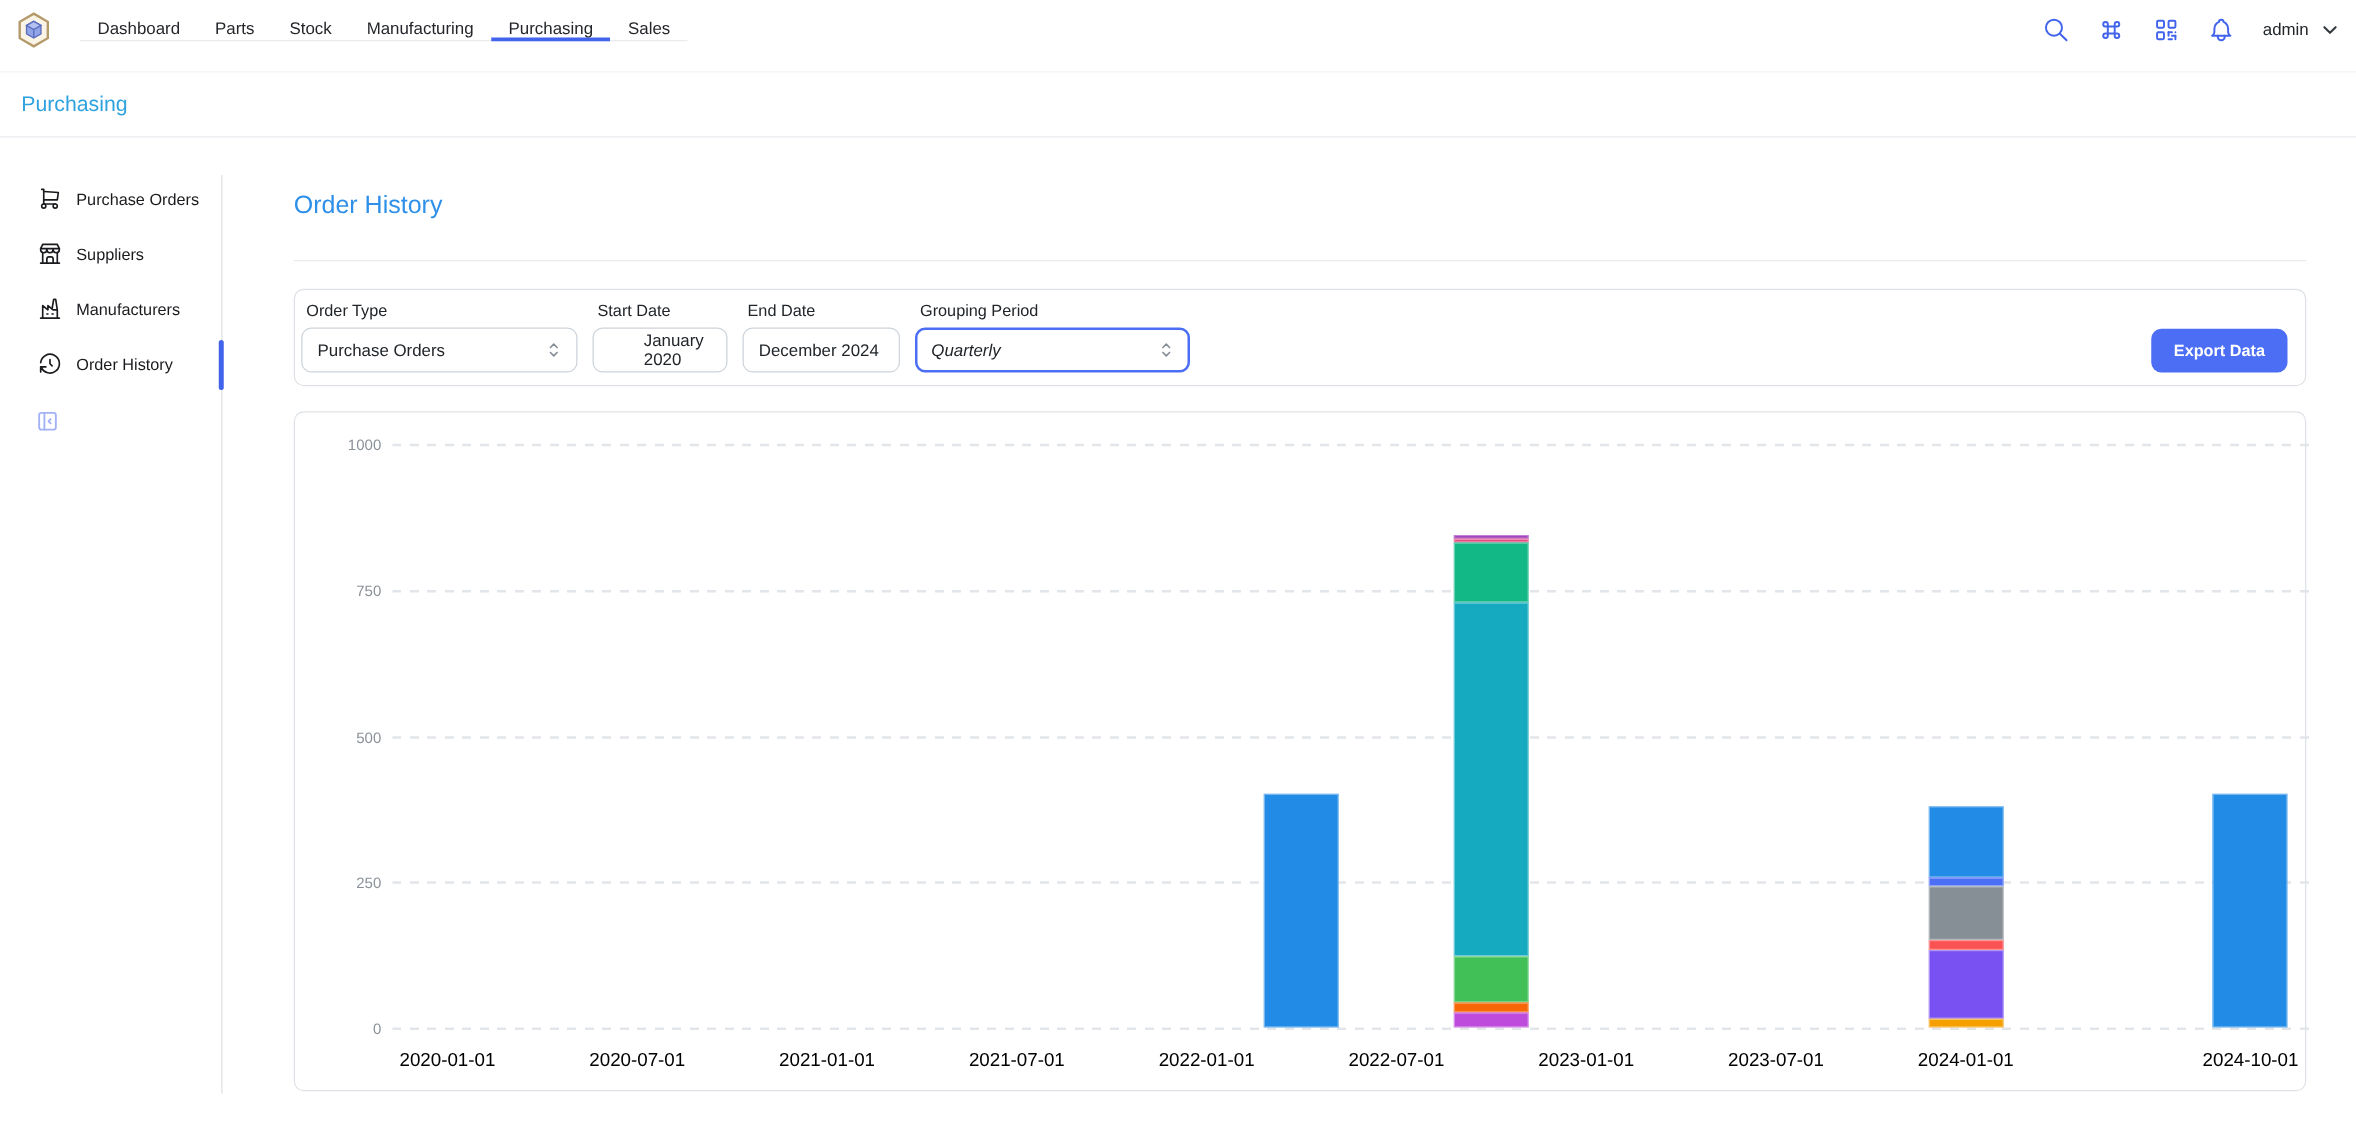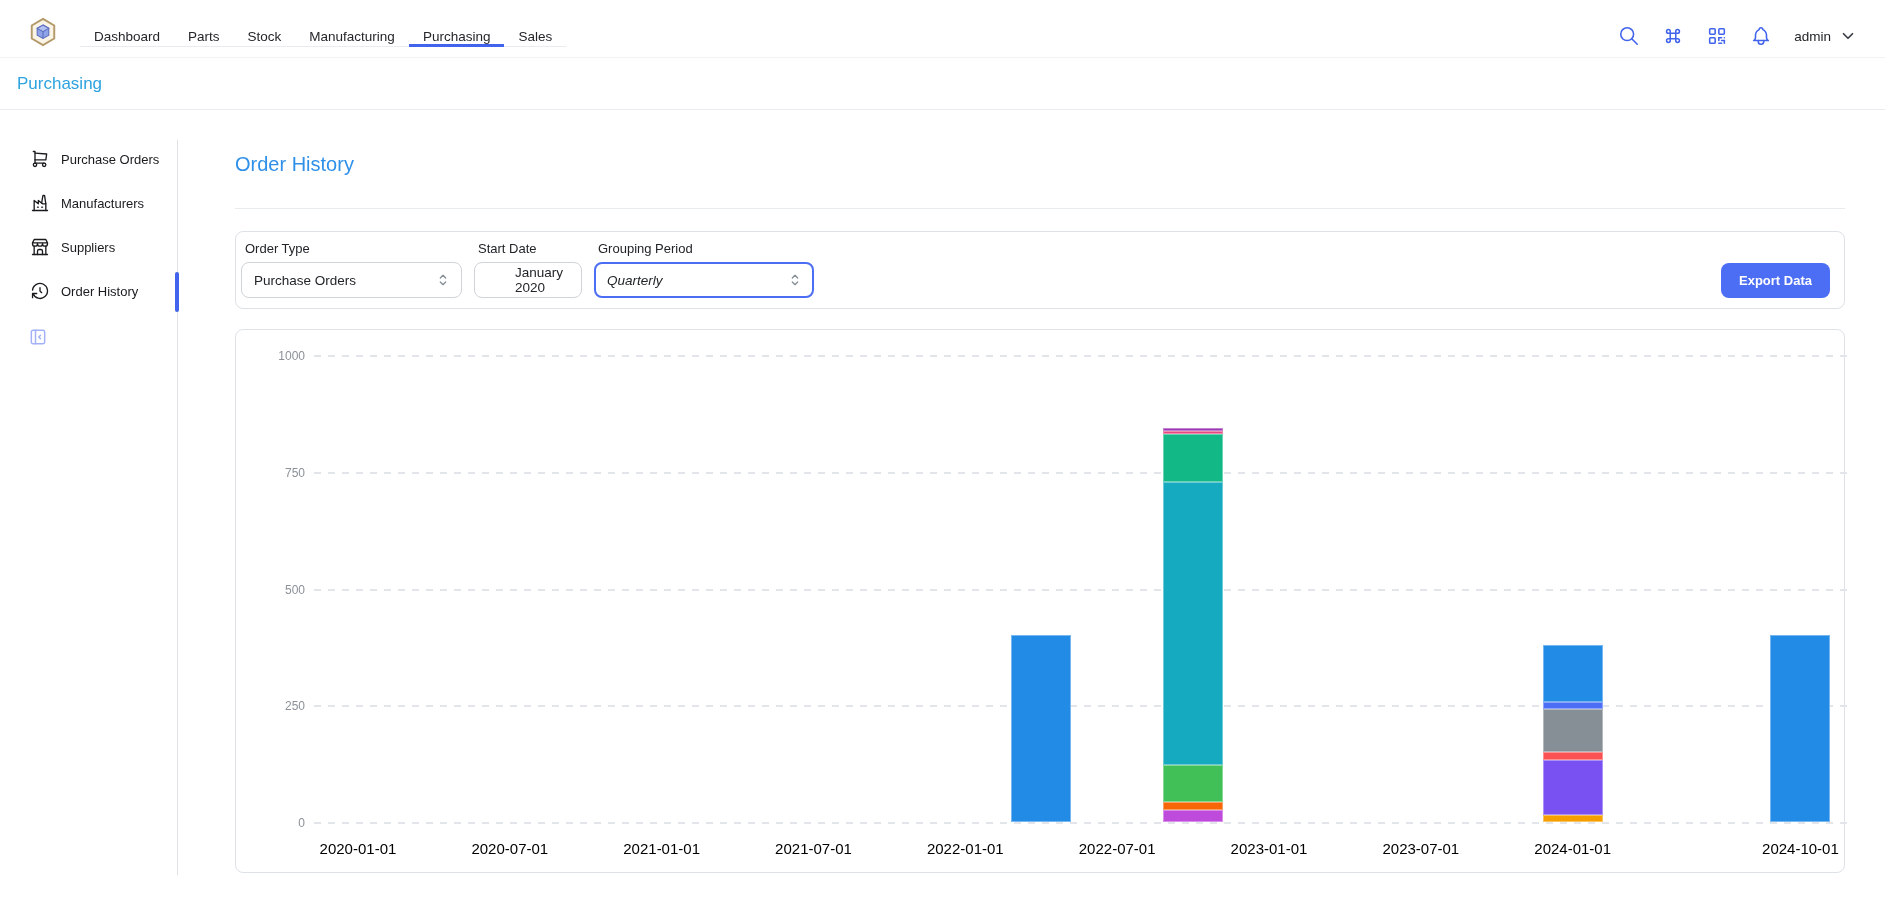--- a/index.html
+++ b/index.html
@@ -4,21 +4,21 @@
 <style>
   * { box-sizing: border-box; }
   html,body { margin:0; padding:0; }
   body {
     width:1885px; height:906px; position:relative; overflow:hidden;
     background:#ffffff; color:#212529;
     font-family:"Liberation Sans", sans-serif;
   }
 
   
-  .navbar { height:47px; display:flex; align-items:flex-end; padding:0 28px; background:#fff; }
+  .navbar { height:47px; display:flex; align-items:center; padding:0 12px; background:#fff; }
   .logo-wrap { display:flex; align-items:center; margin-right:22px; }
   .tabs { display:flex; align-items:stretch; border-bottom:1px solid #e9ecef; }
   .tab {
     display:flex; align-items:center; padding:0 14px; font-size:13.5px; color:#25262b;
     border-bottom:3px solid transparent; margin-bottom:-1px; cursor:pointer; white-space:nowrap;
   }
   .tab.active { border-bottom-color:#4263eb; }
   .nav-actions { margin-left:auto; display:flex; align-items:center; gap:22px; }
   .nav-icon { width:22px; height:22px; display:block; cursor:pointer; }
   .user-menu { display:flex; align-items:center; gap:8px; cursor:pointer; }
@@ -161,37 +161,37 @@
           <svg class="sicon" viewBox="0 0 24 24" fill="none" stroke="#1a1b1e" stroke-width="1.6" stroke-linecap="round" stroke-linejoin="round">
             <circle cx="6" cy="19" r="2"></circle>
             <circle cx="17" cy="19" r="2"></circle>
             <path d="M17 17h-11v-14h-2"></path>
             <path d="M6 5l14 1l-1 7h-13"></path>
           </svg>
           <span>Purchase Orders</span>
         </div>
         <div class="side-item">
           <svg class="sicon" viewBox="0 0 24 24" fill="none" stroke="#1a1b1e" stroke-width="1.6" stroke-linecap="round" stroke-linejoin="round">
+            <path d="M3 21l18 0"></path>
+            <path d="M3 7v1a3 3 0 0 0 6 0v-1m0 1a3 3 0 0 0 6 0v-1m0 1a3 3 0 0 0 6 0v-1h-18l2 -4h14l2 4"></path>
+            <path d="M5 21v-10.15"></path>
+            <path d="M19 21v-10.15"></path>
+            <path d="M9 21v-4a2 2 0 0 1 2 -2h2a2 2 0 0 1 2 2v4"></path>
+          </svg>
+          <span>Suppliers</span>
+        </div>
+        <div class="side-item">
+          <svg class="sicon" viewBox="0 0 24 24" fill="none" stroke="#1a1b1e" stroke-width="1.6" stroke-linecap="round" stroke-linejoin="round">
             <path d="M3 21h18"></path>
             <path d="M5 21v-12l5 4v-4l5 4h4"></path>
             <path d="M19 21v-8l-1.436 -9.574a.5 .5 0 0 0 -.495 -.426h-1.145a.5 .5 0 0 0 -.494 .418l-1.43 8.582"></path>
             <path d="M9 17h1"></path>
             <path d="M14 17h1"></path>
           </svg>
           <span>Manufacturers</span>
-        </div>
-        <div class="side-item">
-          <svg class="sicon" viewBox="0 0 24 24" fill="none" stroke="#1a1b1e" stroke-width="1.6" stroke-linecap="round" stroke-linejoin="round">
-            <path d="M3 21l18 0"></path>
-            <path d="M3 7v1a3 3 0 0 0 6 0v-1m0 1a3 3 0 0 0 6 0v-1m0 1a3 3 0 0 0 6 0v-1h-18l2 -4h14l2 4"></path>
-            <path d="M5 21v-10.15"></path>
-            <path d="M19 21v-10.15"></path>
-            <path d="M9 21v-4a2 2 0 0 1 2 -2h2a2 2 0 0 1 2 2v4"></path>
-          </svg>
-          <span>Suppliers</span>
         </div>
         <div class="side-item active">
           <svg class="sicon" viewBox="0 0 24 24" fill="none" stroke="#1a1b1e" stroke-width="1.6" stroke-linecap="round" stroke-linejoin="round">
             <path d="M12 8l0 4l2 2"></path>
             <path d="M3.05 11a9 9 0 1 1 .5 4m-.5 5v-5h5"></path>
           </svg>
           <span>Order History</span>
         </div>
       </nav>
     <svg class="collapse-btn" viewBox="0 0 24 24" fill="none" stroke="#a3b2f7" stroke-width="1.8" stroke-linecap="round" stroke-linejoin="round">
@@ -213,20 +213,26 @@
           <svg class="selector-icon" viewBox="0 0 24 24" fill="none" stroke="#868e96" stroke-width="2" stroke-linecap="round" stroke-linejoin="round">
             <path d="M8 9l4 -4l4 4"></path>
               <path d="M16 15l-4 4l-4 -4"></path>
           </svg>
         </div>
       </div>
       <div class="filter-group">
         <span class="filter-label">Start Date</span>
         <div class="control w-start">
           <span>January 2020</span>
+        </div>
+      </div>
+      <div class="filter-group">
+        <span class="filter-label">End Date</span>
+        <div class="control w-end">
+          <span>December 2024</span>
         </div>
       </div>
       <div class="filter-group">
         <span class="filter-label">Grouping Period</span>
         <div class="control w-grouping focused">
           <span>Quarterly</span>
           <svg class="selector-icon" viewBox="0 0 24 24" fill="none" stroke="#868e96" stroke-width="2" stroke-linecap="round" stroke-linejoin="round">
             <path d="M8 9l4 -4l4 4"></path>
               <path d="M16 15l-4 4l-4 -4"></path>
           </svg>

